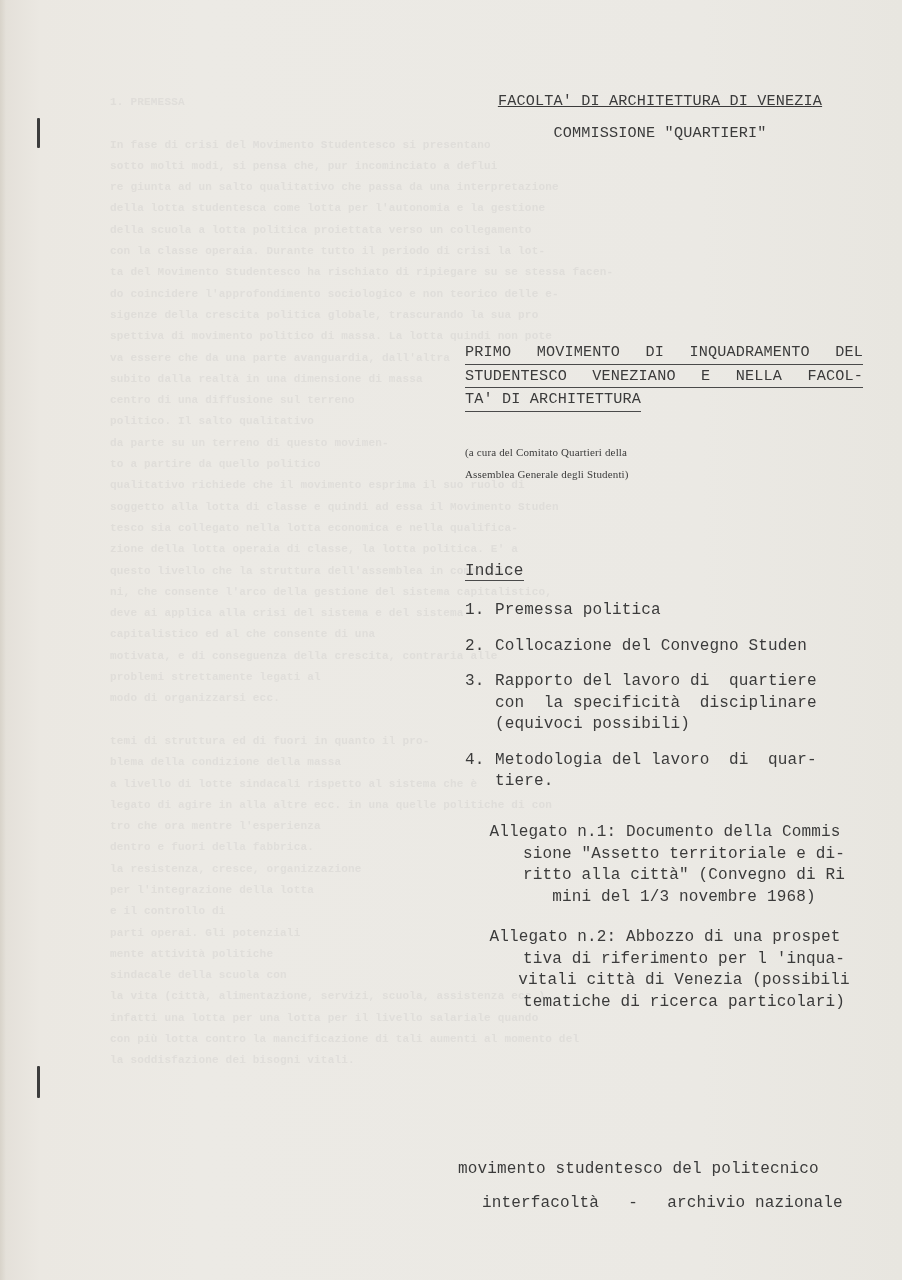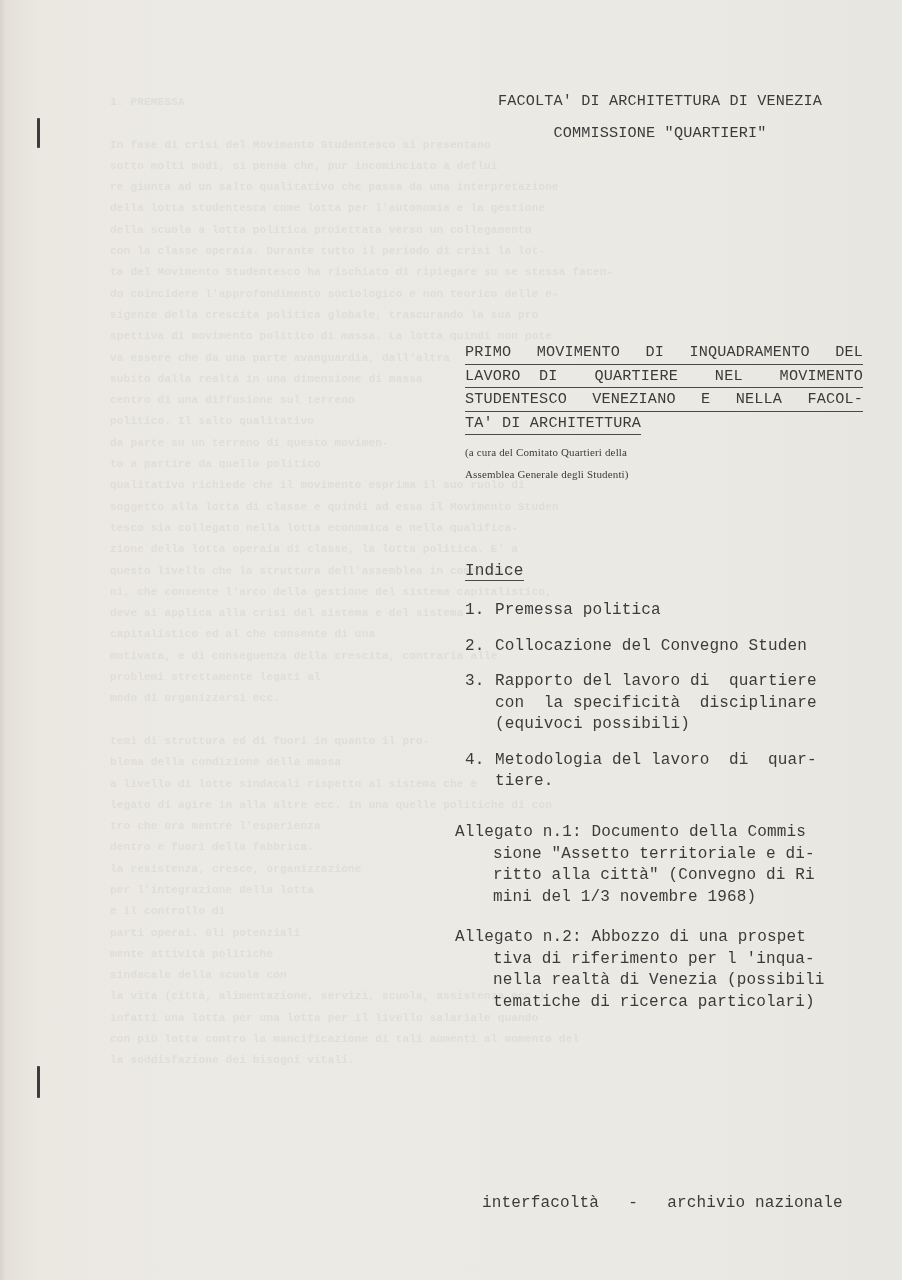--- a/index.html
+++ b/index.html
@@ -27,39 +27,39 @@
       position: absolute; left: 110px; top: 92px; width: 760px;
       color: rgba(120,120,125,0.10);
       font-size: 11px; line-height: 21.3px; letter-spacing: 0.2px;
       white-space: pre-wrap; pointer-events: none;
       font-weight: bold;
     }
 
     .tw { position: absolute; font-size: 15.2px; letter-spacing: 0.15px; color: #3b3b3b; white-space: nowrap; }
     .center { text-align: center; }
 
-    .header-line1 { left: 465px; top: 92px; width: 390px; }
+    .header-line1 { left: 465px; top: 92px; width: 390px; text-decoration: underline; }
     .header-line2 { left: 465px; top: 124px; width: 390px; }
 
     .title { left: 465px; top: 342px; width: 400px; line-height: 21.5px; white-space: normal; }
     .title .ln { display: block; border-bottom: 1.5px solid #4a4a4a; width: fit-content; padding-bottom: 0; margin-bottom: 1px; white-space: nowrap; text-align: justify; }
     .title .ln.full { width: 398px; text-align-last: justify; }
 
     .subtitle { left: 465px; top: 441px; line-height: 22px; font-size: 11px; white-space: normal; width: 410px; font-family: Liberation Serif, serif; }
 
     .index-heading { left: 465px; top: 562px; font-size: 16px; }
     .index-heading span { border-bottom: 1.5px solid #4a4a4a; }
 
     .toc { left: 465px; top: 600px; width: 410px; font-size: 16px; line-height: 21.5px; white-space: normal; }
     .toc .item { display: flex; margin-bottom: 14px; }
     .toc .num { width: 30px; flex: none; }
     .toc .txt { flex: 1; }
     .toc .txt .ln { display: block; white-space: nowrap; }
 
-    .attach { left: 455px; width: 420px; font-size: 16px; line-height: 21.5px; white-space: normal; }
+    .attach { left: 455px; width: 420px; font-size: 16px; line-height: 21.5px; white-space: normal; text-align: center; }
     .attach .ln { display: block; white-space: nowrap; }
     .attach .ln.ind { padding-left: 38px; }
     .attach1 { top: 822px; }
     .attach2 { top: 927px; }
 
     .footer1 { left: 458px; top: 1160px; font-size: 16px; }
     .footer2 { left: 482px; top: 1194px; font-size: 16px; }
   </style>
 </head>
 <body>
@@ -114,21 +114,20 @@
 la vita (città, alimentazione, servizi, scuola, assistenza ecc.)
 infatti una lotta per una lotta per il livello salariale quando
 con più lotta contro la mancificazione di tali aumenti al momento del
 la soddisfazione dei bisogni vitali.</div>
 
   <div class="tw center header-line1">FACOLTA' DI ARCHITETTURA DI VENEZIA</div>
   <div class="tw center header-line2">COMMISSIONE "QUARTIERI"</div>
 
   <div class="tw title">
     <span class="ln full">PRIMO MOVIMENTO DI INQUADRAMENTO DEL</span>
-    <span class="ln full" style="white-space:pre;">LAVORO DI  QUARTIERE  NEL  MOVIMENTO</span>
     <span class="ln full">STUDENTESCO VENEZIANO E NELLA FACOL-</span>
     <span class="ln">TA' DI ARCHITETTURA</span>
   </div>
 
   <div class="tw subtitle">
     <span style="display:block">(a cura del Comitato Quartieri della</span>
     <span style="display:block">Assemblea Generale degli Studenti)</span>
   </div>
 
   <div class="tw index-heading">
@@ -168,18 +167,19 @@
   <div class="tw attach attach1">
     <span class="ln">Allegato n.1: Documento della Commis</span>
     <span class="ln ind">sione "Assetto territoriale e di-</span>
     <span class="ln ind">ritto alla città" (Convegno di Ri</span>
     <span class="ln ind">mini del 1/3 novembre 1968)</span>
   </div>
 
   <div class="tw attach attach2">
     <span class="ln">Allegato n.2: Abbozzo di una prospet</span>
     <span class="ln ind">tiva di riferimento per l 'inqua-</span>
-    <span class="ln ind">nella realtà di Venezia (possibili</span>
+    <span class="ln ind">vitali città di Venezia (possibili</span>
     <span class="ln ind">tematiche di ricerca particolari)</span>
   </div>
 
+  <div class="tw footer1" style="white-space:pre">movimento studentesco del politecnico</div>
   <div class="tw footer2" style="white-space:pre">interfacoltà   -   archivio nazionale</div>
 </div>
 
 </body></html>

